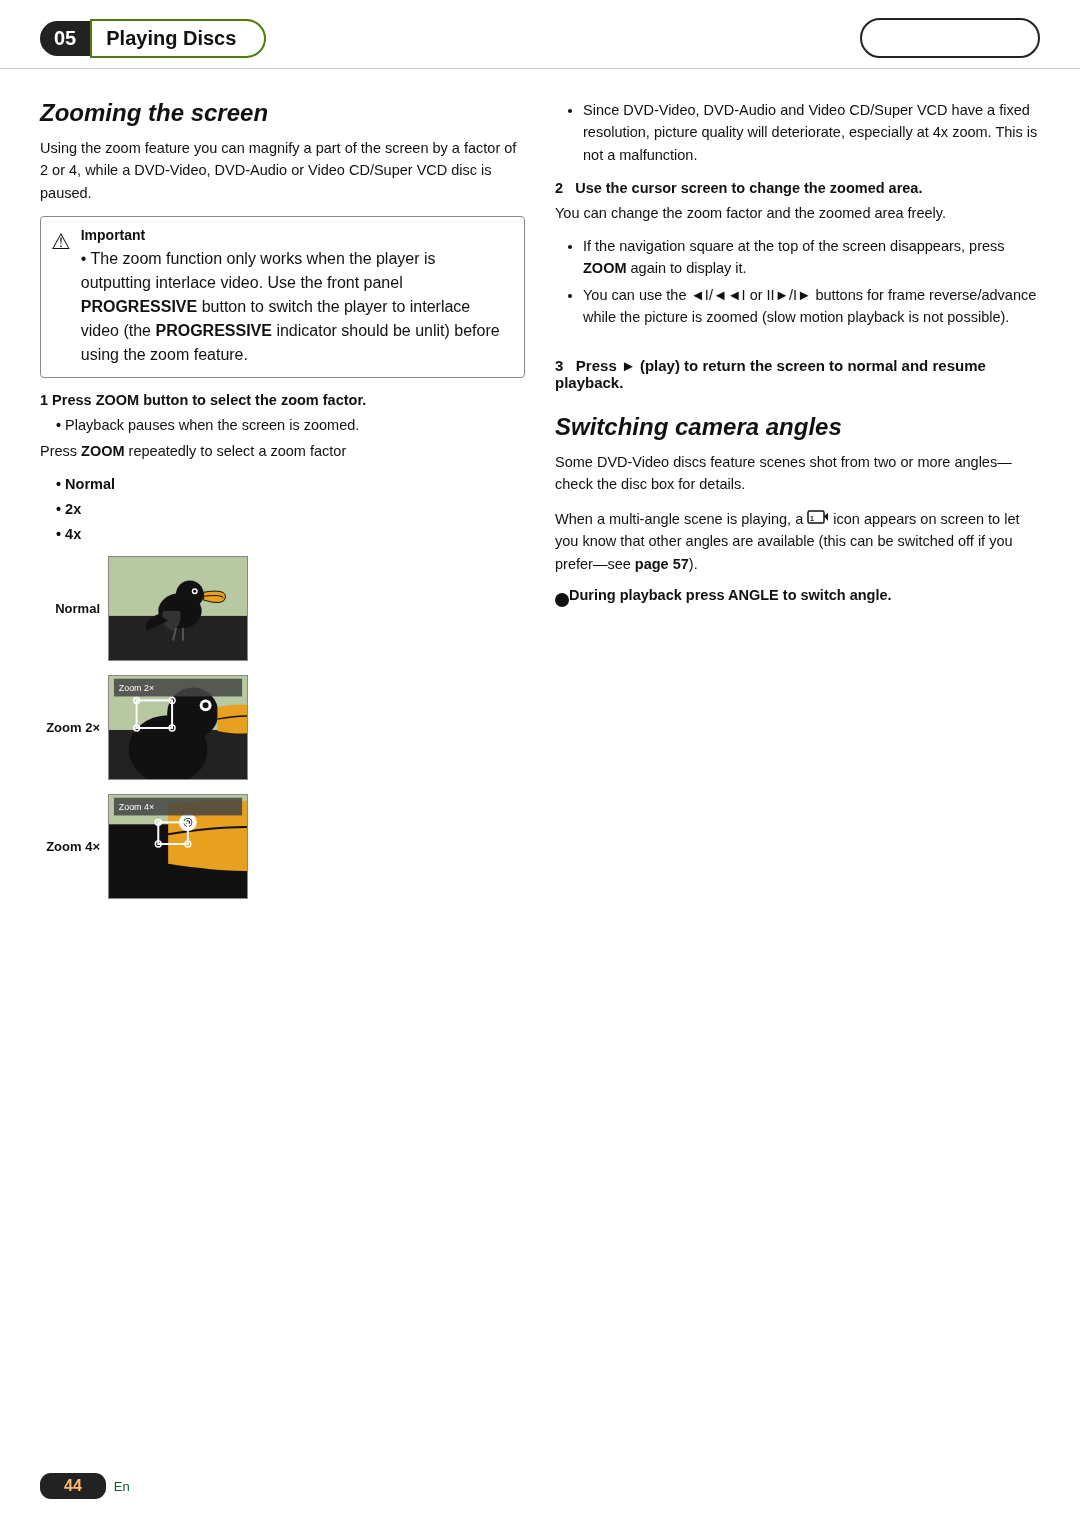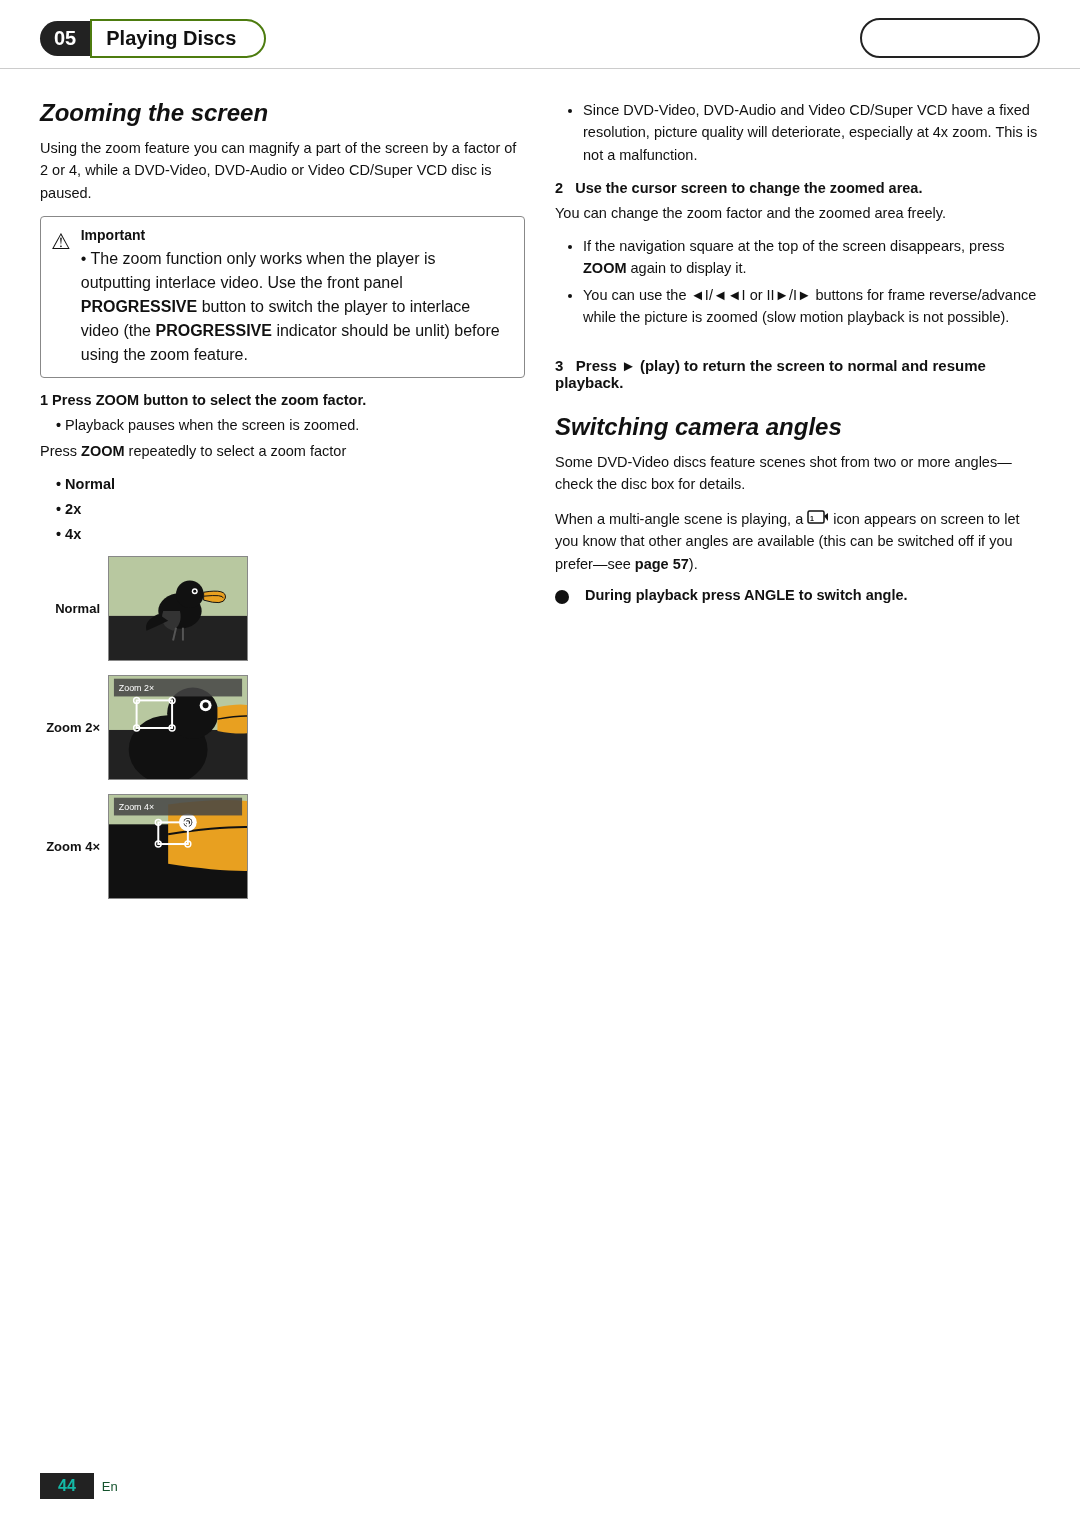--- a/index.html
+++ b/index.html
@@ -188,22 +188,22 @@
       margin-bottom: 6px;
     }
     .bullet-disc li {
       font-size: 14.5px;
       line-height: 1.55;
       margin-bottom: 4px;
     }
 
     .action-bullet {
       display: flex;
-      align-items: center;
-      gap: 16px;
+      align-items: flex-end;
+      gap: 0;
       margin-top: 4px;
       margin-bottom: 8px;
     }
     .action-circle {
       width: 14px;
       height: 14px;
       border-radius: 50%;
       background: #111;
       flex-shrink: 0;
       margin-top: 3px;
@@ -219,25 +219,25 @@
       position: absolute;
       bottom: 30px;
       left: 0;
       right: 0;
       display: flex;
       align-items: center;
       padding: 0 40px;
     }
     .page-num-badge {
       background: #222;
-      color: #14b8a6;
+      color: #fdba74;
       font-size: 16px;
       font-weight: bold;
-      padding: 4px 18px;
-      border-radius: 0;
+      padding: 4px 24px;
+      border-radius: 11px;
     }
     .page-lang {
       font-size: 13px;
       margin-left: 8px;
       color: #14532d;
     }
 
     
     strong { font-weight: bold; }
   </style>

